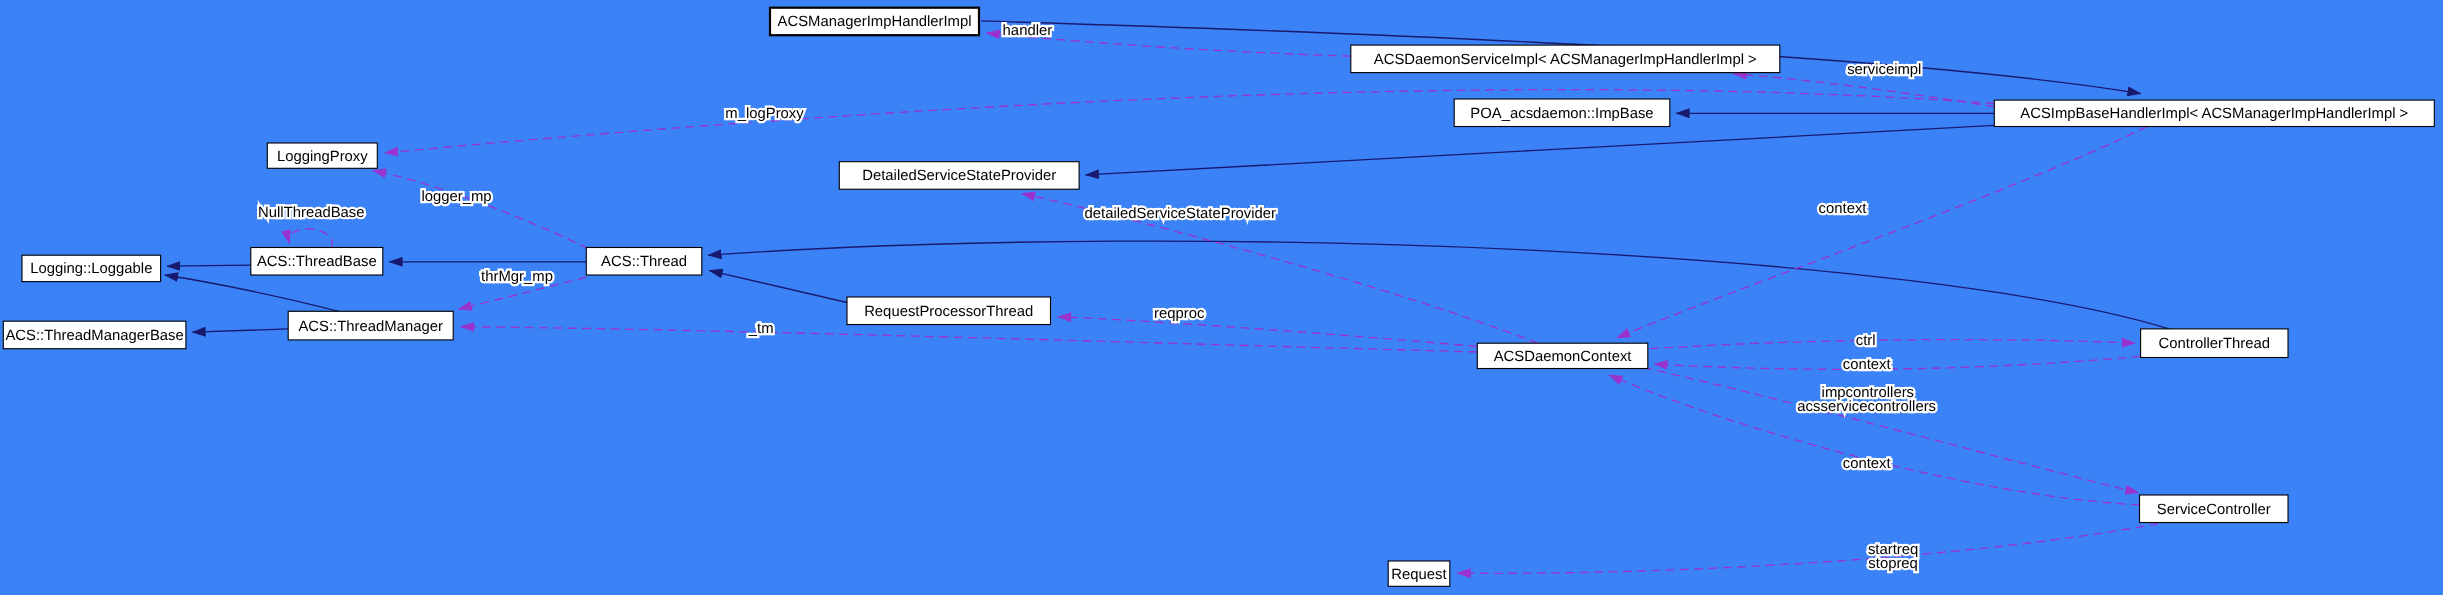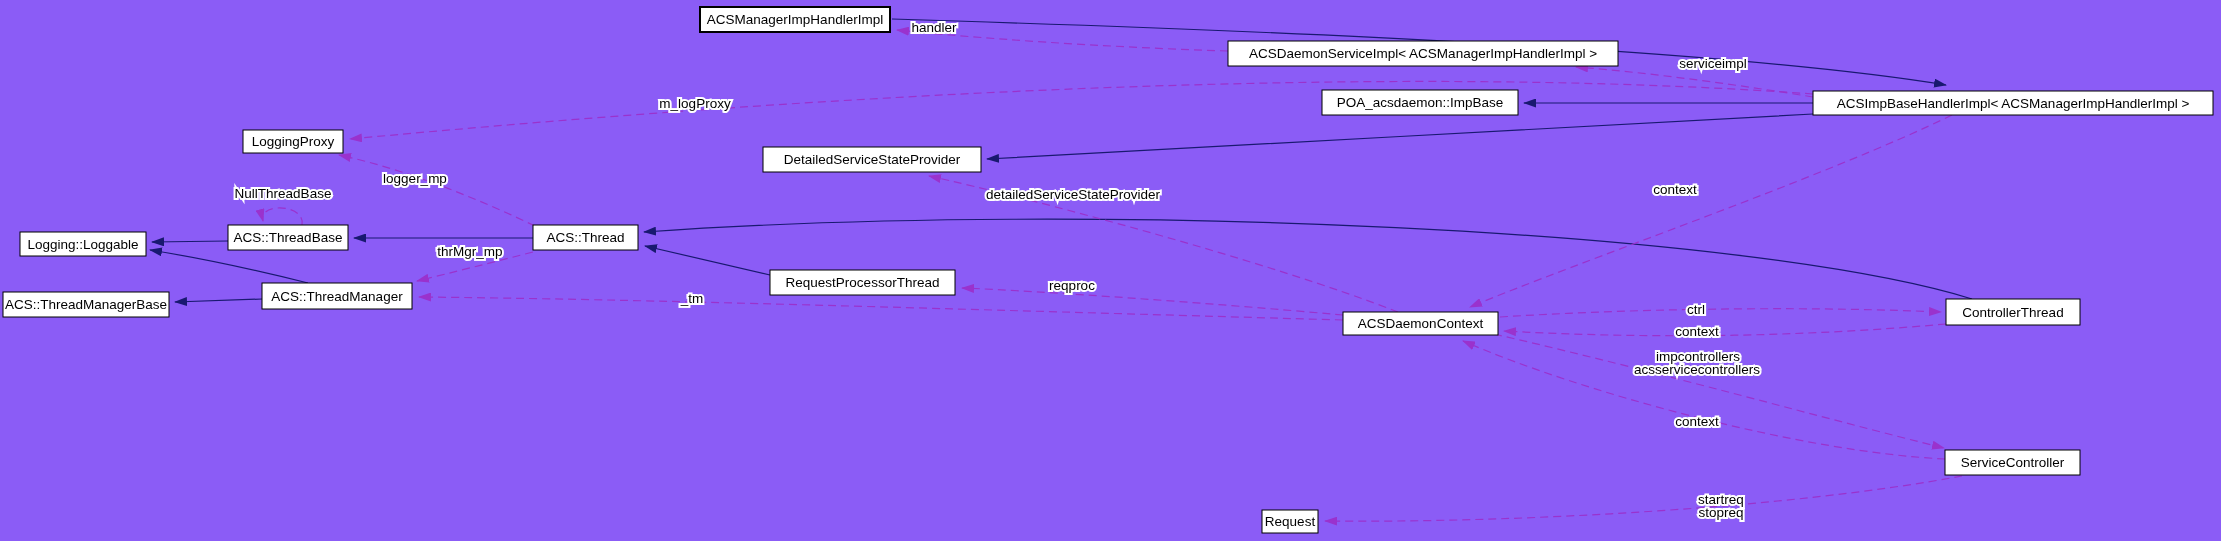--- a/index.html
+++ b/index.html
@@ -1,17 +1,17 @@
 <!DOCTYPE html>
 <html><head>
 <meta charset="utf-8">
 <style>
   html,body { margin:0; padding:0; background:#ffffff; }
   body { font-family:"Liberation Sans","DejaVu Sans",sans-serif; }
-  #stage { width:2221px; height:541px; position:relative; background:#8b5cf6; }
+  #stage { width:2221px; height:541px; position:relative; background:#3b82f6; }
   svg { display:block; }
   .node-rect { fill:#ffffff; stroke:#000000; stroke-width:1; }
   .node-rect.highlight { stroke-width:2; }
   .node-label { font-size:13.5px; fill:#000000; text-anchor:middle; }
   .edge { fill:none; stroke-width:1.2; }
   .edge.inheritance { }
   .edge.usage { stroke-dasharray:8,5; }
   .edge-label { font-size:13.5px; fill:#000000; text-anchor:middle;
                 paint-order:stroke; stroke:#ffffff; stroke-width:4px; }
 </style>

